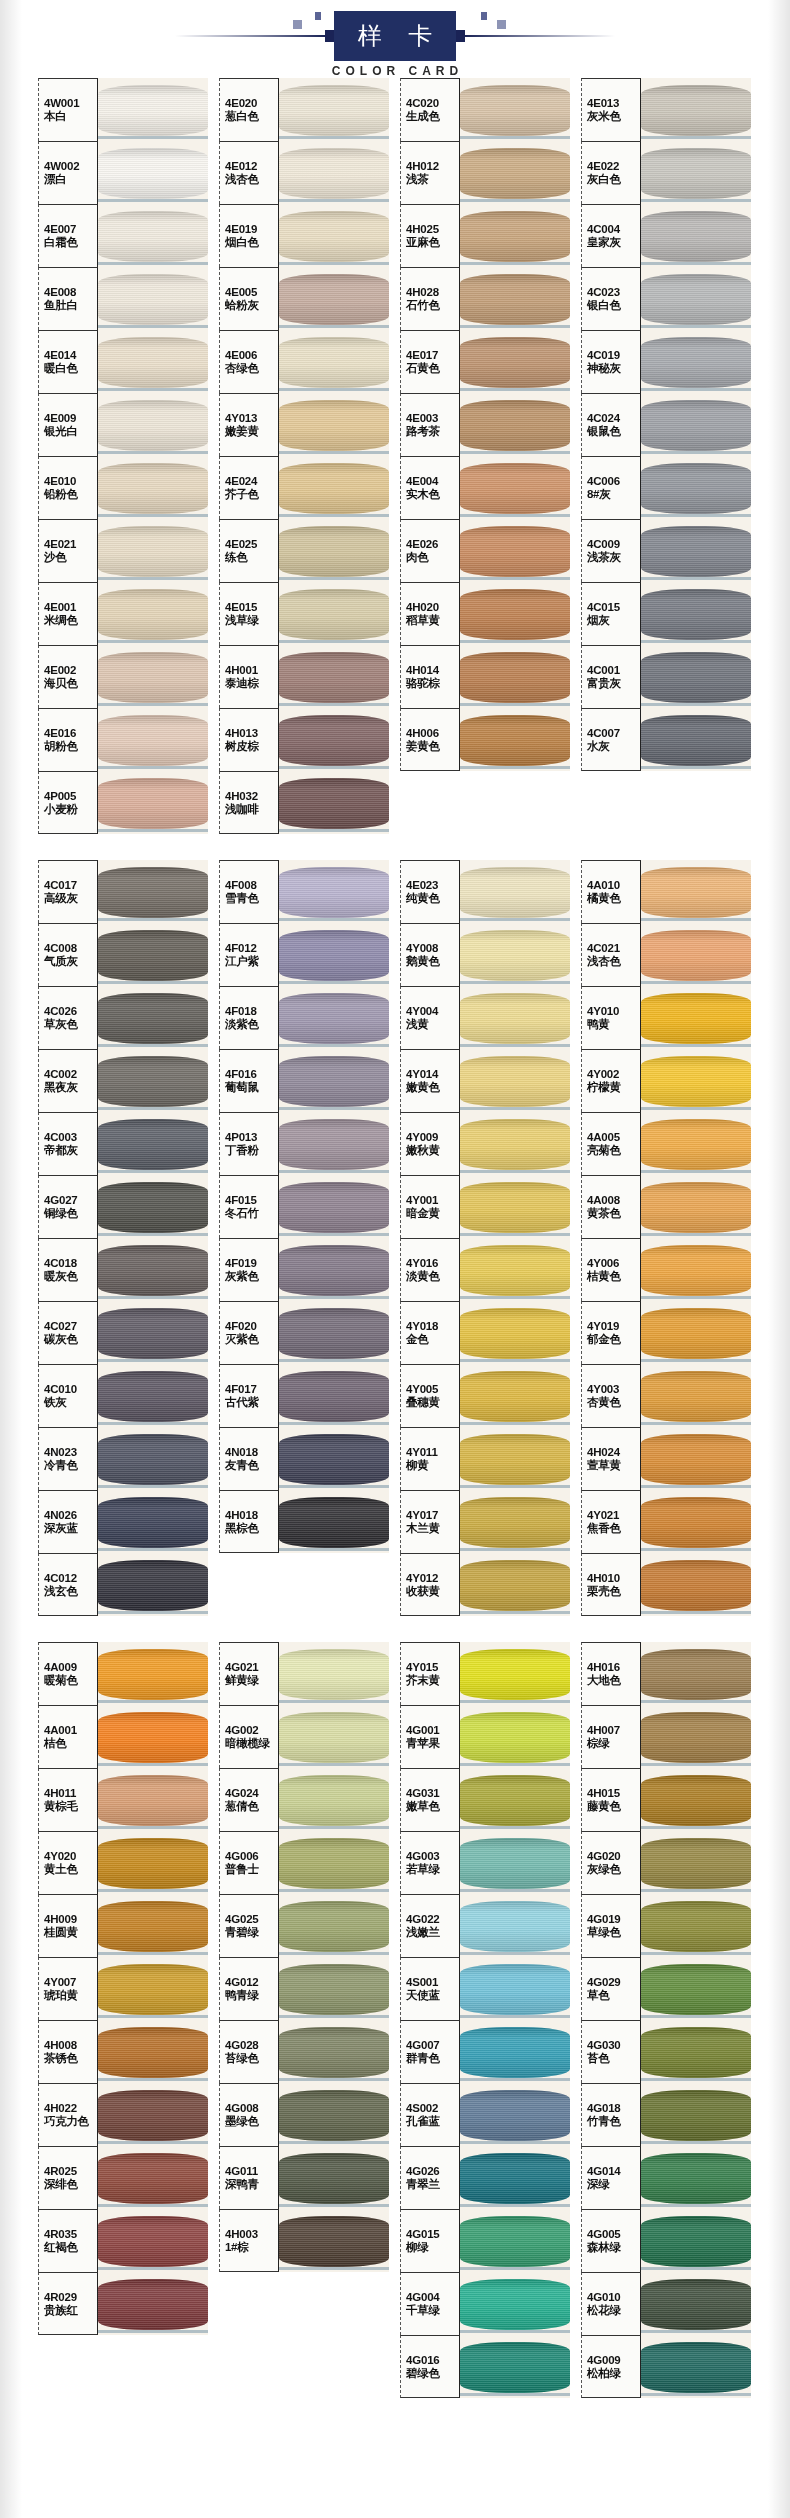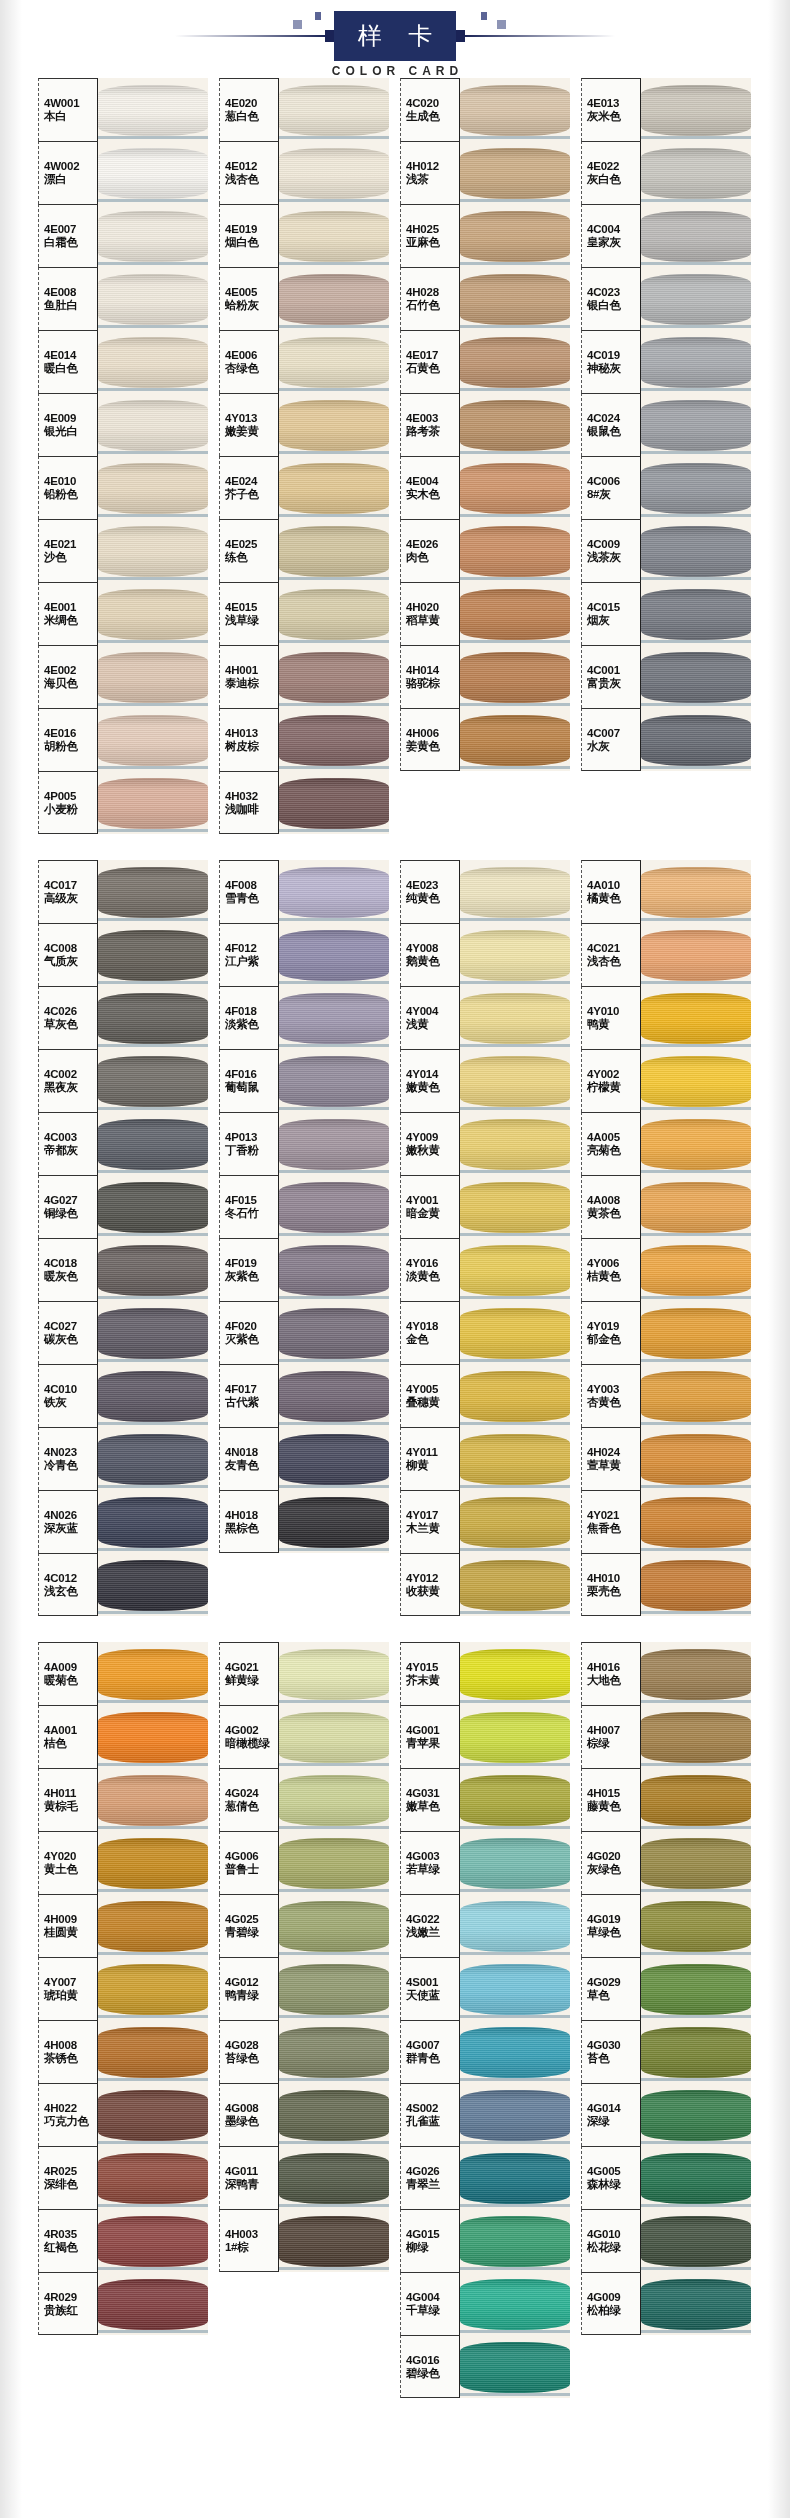--- a/index.html
+++ b/index.html
@@ -1548,20 +1548,30 @@
               <span class="code">4G030</span>
               <span class="cname">苔色</span>
             </div>
             <div class="sw">
               <div class="skein" style="background: rgb(114, 127, 44);"></div>
               <div class="shadow-line"></div>
             </div>
           </div>
           <div class="swatch-row">
             <div class="label-cell">
+              <span class="code">4G018</span>
+              <span class="cname">竹青色</span>
+            </div>
+            <div class="sw">
+              <div class="skein" style="background: rgb(99, 110, 42);"></div>
+              <div class="shadow-line"></div>
+            </div>
+          </div>
+          <div class="swatch-row">
+            <div class="label-cell">
               <span class="code">4G014</span>
               <span class="cname">深绿</span>
             </div>
             <div class="sw">
               <div class="skein" style="background: rgb(47, 122, 69);"></div>
               <div class="shadow-line"></div>
             </div>
           </div>
           <div class="swatch-row">
             <div class="label-cell">

